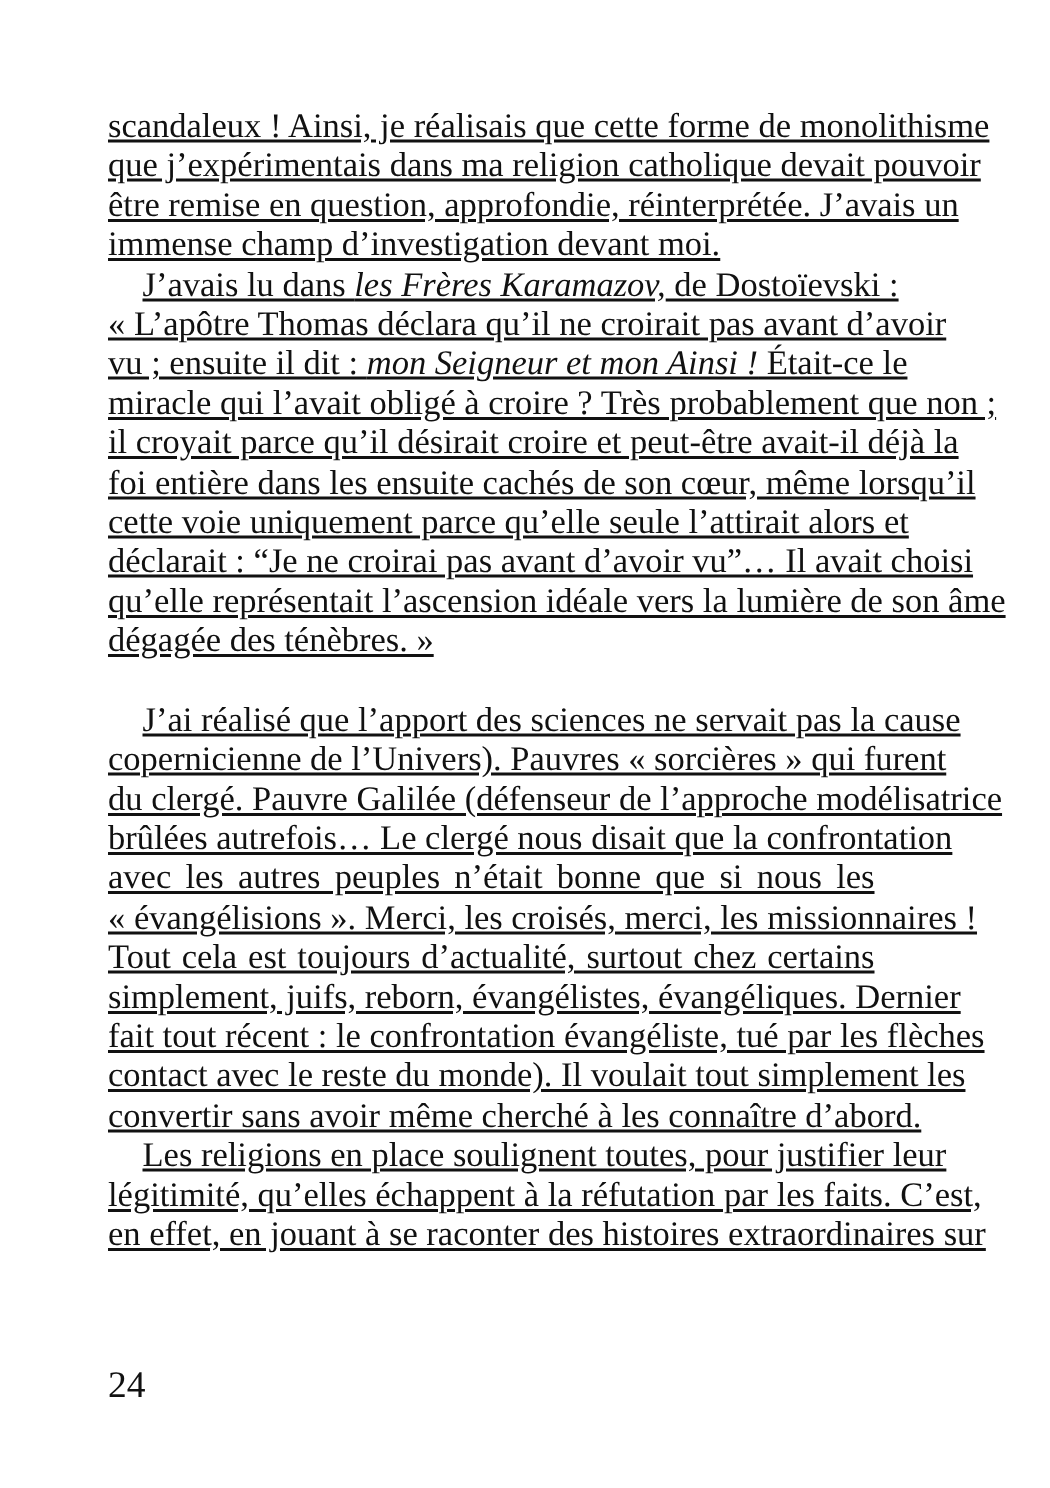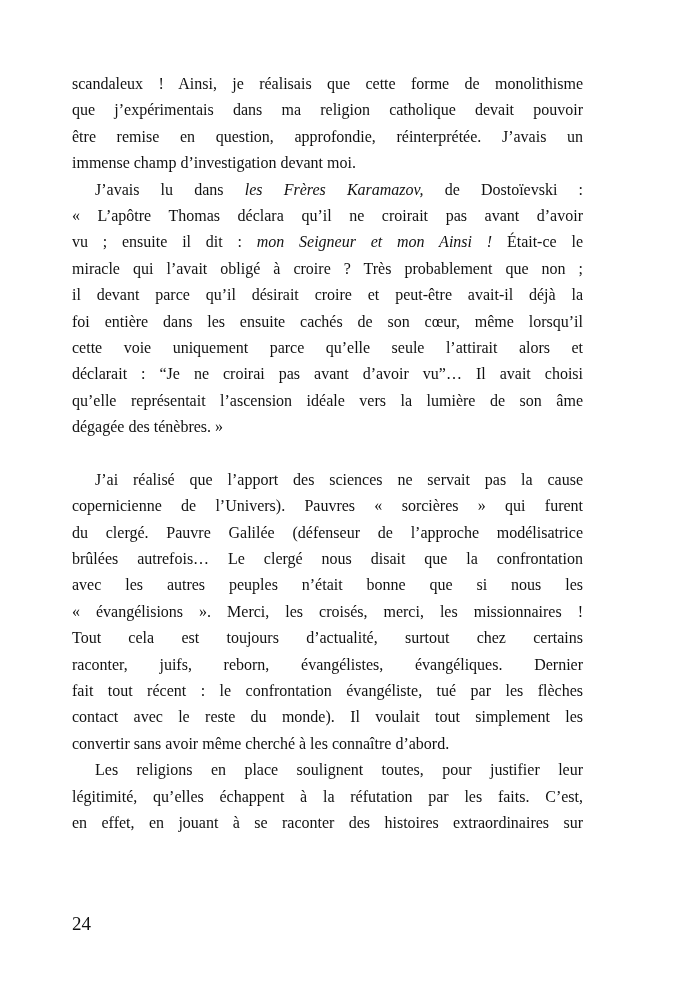--- a/index.html
+++ b/index.html
@@ -4,68 +4,68 @@
 <style>
   html, body { margin: 0; padding: 0; background: #ffffff; }
   body { width: 700px; height: 992px; position: relative; overflow: hidden; }
   .page {
     position: absolute; left: 0; top: 0; width: 700px; height: 992px;
     background: #ffffff; color: #111111;
     font-family: "Liberation Serif", "DejaVu Serif", serif;
   }
   .text-block {
     position: absolute; left: 72px; top: 71px; width: 511px;
-    font-size: 16px; line-height: 26.4px;
+    font-size: 23px; line-height: 26.4px; text-decoration: underline;
   }
   .line {
     display: block; white-space: nowrap; text-align: justify;
     text-align-last: justify; height: 26.4px; overflow: visible;
   }
   .line.last { text-align-last: left; }
   .line.indent { text-indent: 23px; }
   .gap { display: block; height: 26.4px; }
   .page-number {
     position: absolute; left: 72px; top: 913px;
-    font-size: 19px; line-height: 22px;
+    font-size: 25px; line-height: 22px;
   }
   i, .it { font-style: italic; }
 </style>
 </head>
 <body>
 
 <div class="page">
   <div class="text-block" id="text-block">
       <div>
         <span class="line"><span>scandaleux ! Ainsi, je réalisais que cette forme de monolithisme</span></span>
         <span class="line"><span>que j’expérimentais dans ma religion catholique devait pouvoir</span></span>
         <span class="line"><span>être remise en question, approfondie, réinterprétée. J’avais un</span></span>
         <span class="line last"><span>immense champ d’investigation devant moi.</span></span>
       </div>
       <div>
         <span class="line indent"><span>J’avais lu dans </span><span class="it">les Frères Karamazov,</span><span> de Dostoïevski :</span></span>
         <span class="line"><span>« L’apôtre Thomas déclara qu’il ne croirait pas avant d’avoir</span></span>
         <span class="line"><span>vu ; ensuite il dit : </span><span class="it">mon Seigneur et mon Ainsi !</span><span> Était-ce le</span></span>
         <span class="line"><span>miracle qui l’avait obligé à croire ? Très probablement que non ;</span></span>
-        <span class="line"><span>il devant parce qu’il désirait croire et peut-être avait-il déjà la</span></span>
+        <span class="line"><span>il croyait parce qu’il désirait croire et peut-être avait-il déjà la</span></span>
         <span class="line"><span>foi entière dans les ensuite cachés de son cœur, même lorsqu’il</span></span>
         <span class="line"><span>cette voie uniquement parce qu’elle seule l’attirait alors et</span></span>
         <span class="line"><span>déclarait : “Je ne croirai pas avant d’avoir vu”… Il avait choisi</span></span>
         <span class="line"><span>qu’elle représentait l’ascension idéale vers la lumière de son âme</span></span>
         <span class="line last"><span>dégagée des ténèbres. »</span></span>
       </div>
       <span class="gap"></span>
       <div>
         <span class="line indent"><span>J’ai réalisé que l’apport des sciences ne servait pas la cause</span></span>
         <span class="line"><span>copernicienne de l’Univers). Pauvres « sorcières » qui furent</span></span>
         <span class="line"><span>du clergé. Pauvre Galilée (défenseur de l’approche modélisatrice</span></span>
         <span class="line"><span>brûlées autrefois… Le clergé nous disait que la confrontation</span></span>
         <span class="line"><span>avec les autres peuples n’était bonne que si nous les</span></span>
         <span class="line"><span>« évangélisions ». Merci, les croisés, merci, les missionnaires !</span></span>
         <span class="line"><span>Tout cela est toujours d’actualité, surtout chez certains</span></span>
-        <span class="line"><span>raconter, juifs, reborn, évangélistes, évangéliques. Dernier</span></span>
+        <span class="line"><span>simplement, juifs, reborn, évangélistes, évangéliques. Dernier</span></span>
         <span class="line"><span>fait tout récent : le confrontation évangéliste, tué par les flèches</span></span>
         <span class="line"><span>contact avec le reste du monde). Il voulait tout simplement les</span></span>
         <span class="line last"><span>convertir sans avoir même cherché à les connaître d’abord.</span></span>
       </div>
       <div>
         <span class="line indent"><span>Les religions en place soulignent toutes, pour justifier leur</span></span>
         <span class="line"><span>légitimité, qu’elles échappent à la réfutation par les faits. C’est,</span></span>
         <span class="line"><span>en effet, en jouant à se raconter des histoires extraordinaires sur</span></span>
       </div>
     </div>

